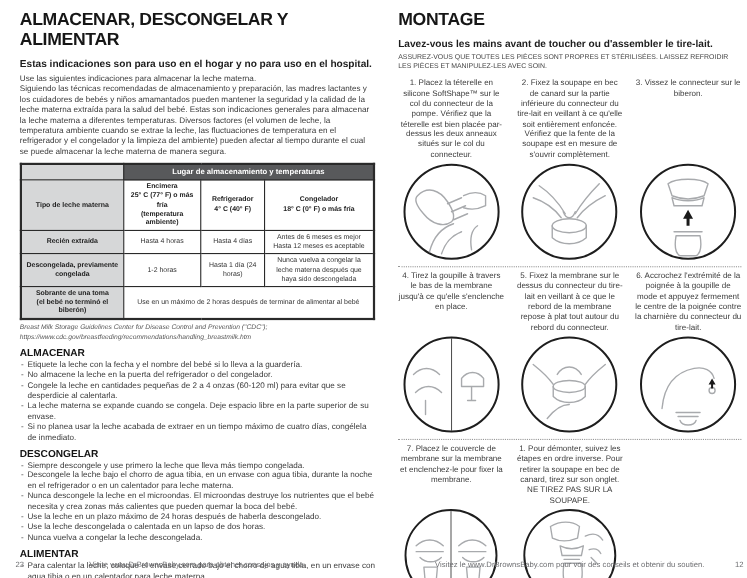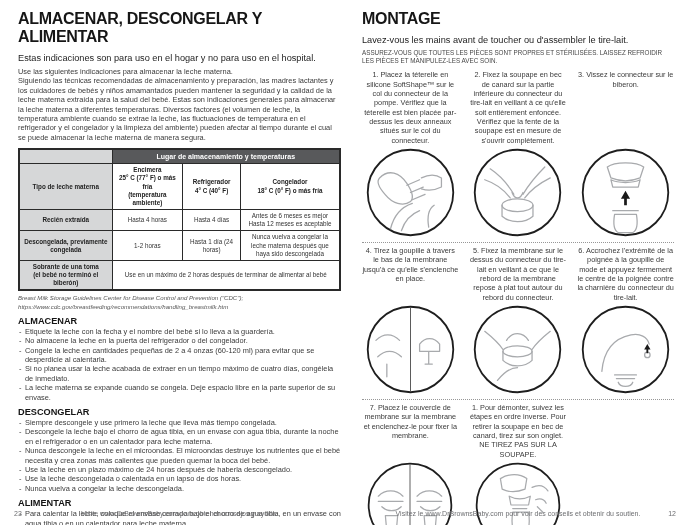--- a/index.html
+++ b/index.html
@@ -3,21 +3,21 @@
 <meta charset="utf-8">
 <style>
   * { margin:0; padding:0; box-sizing:border-box; }
   html,body { width:679px; height:525px; background:#ffffff; overflow:hidden;
     font-family:"Liberation Sans", sans-serif; color:#2b2b2b; }
   .page { position:absolute; top:10px; height:507px; }
   #left-page  { left:18px;  width:323px; }
   #right-page { left:362px; width:312px; }
 
   h1 { font-size:16px; font-weight:bold; letter-spacing:-0.3px; color:#161616; margin-bottom:7px; }
-  .subtitle { font-size:9.2px; font-weight:normal; color:#1d1d1d; margin-bottom:4px; }
+  .subtitle { font-size:9.2px; font-weight:bold; color:#1d1d1d; margin-bottom:4px; }
   .body-text { font-size:7.4px; line-height:1.27; color:#3a3a3a; }
 
   
   table { border-collapse:collapse; width:100%; margin-top:6px; table-layout:fixed; }
   td { border:1px solid #2a2a2a; font-size:6.3px; line-height:1.3; text-align:center;
        vertical-align:middle; padding:2px 3px; white-space:pre-line; color:#333; }
   table { border:2px solid #2a2a2a; }
   td.dark { background:#58595b; color:#ffffff; font-weight:bold; font-size:7px; height:14px; }
   td.lbl  { background:#d6d7d8; font-weight:bold; color:#222; }
   td.colh { font-weight:bold; color:#222; }
@@ -106,22 +106,22 @@
   <div class="citation">Breast Milk Storage Guidelines Center for Disease Control and Prevention ("CDC");
 https://www.cdc.gov/breastfeeding/recommendations/handling_breastmilk.htm</div>
 
   <div>
     <div class="sec-heading">ALMACENAR</div>
     <ul class="bullets">
 
     <li>Etiquete la leche con la fecha y el nombre del bebé si lo lleva a la guardería.</li>
         <li>No almacene la leche en la puerta del refrigerador o del congelador.</li>
         <li>Congele la leche en cantidades pequeñas de 2 a 4 onzas (60-120 ml) para evitar que se desperdicie al calentarla.</li>
+        <li>La leche materna se expande cuando se congela. Deje espacio libre en la parte superior de su envase.</li>
         <li>Si no planea usar la leche acabada de extraer en un tiempo máximo de cuatro días, congélela de inmediato.</li>
-        <li>La leche materna se expande cuando se congela. Deje espacio libre en la parte superior de su envase.</li>
       </ul>
   </div>
 
   <div>
     <div class="sec-heading">DESCONGELAR</div>
     <ul class="bullets">
 
     <li>Siempre descongele y use primero la leche que lleva más tiempo congelada.</li>
         <li>Descongele la leche bajo el chorro de agua tibia, en un envase con agua tibia, durante la noche en el refrigerador o en un calentador para leche materna.</li>
         <li>Nunca descongele la leche en el microondas. El microondas destruye los nutrientes que el bebé necesita y crea zonas más calientes que pueden quemar la boca del bebé.</li>

